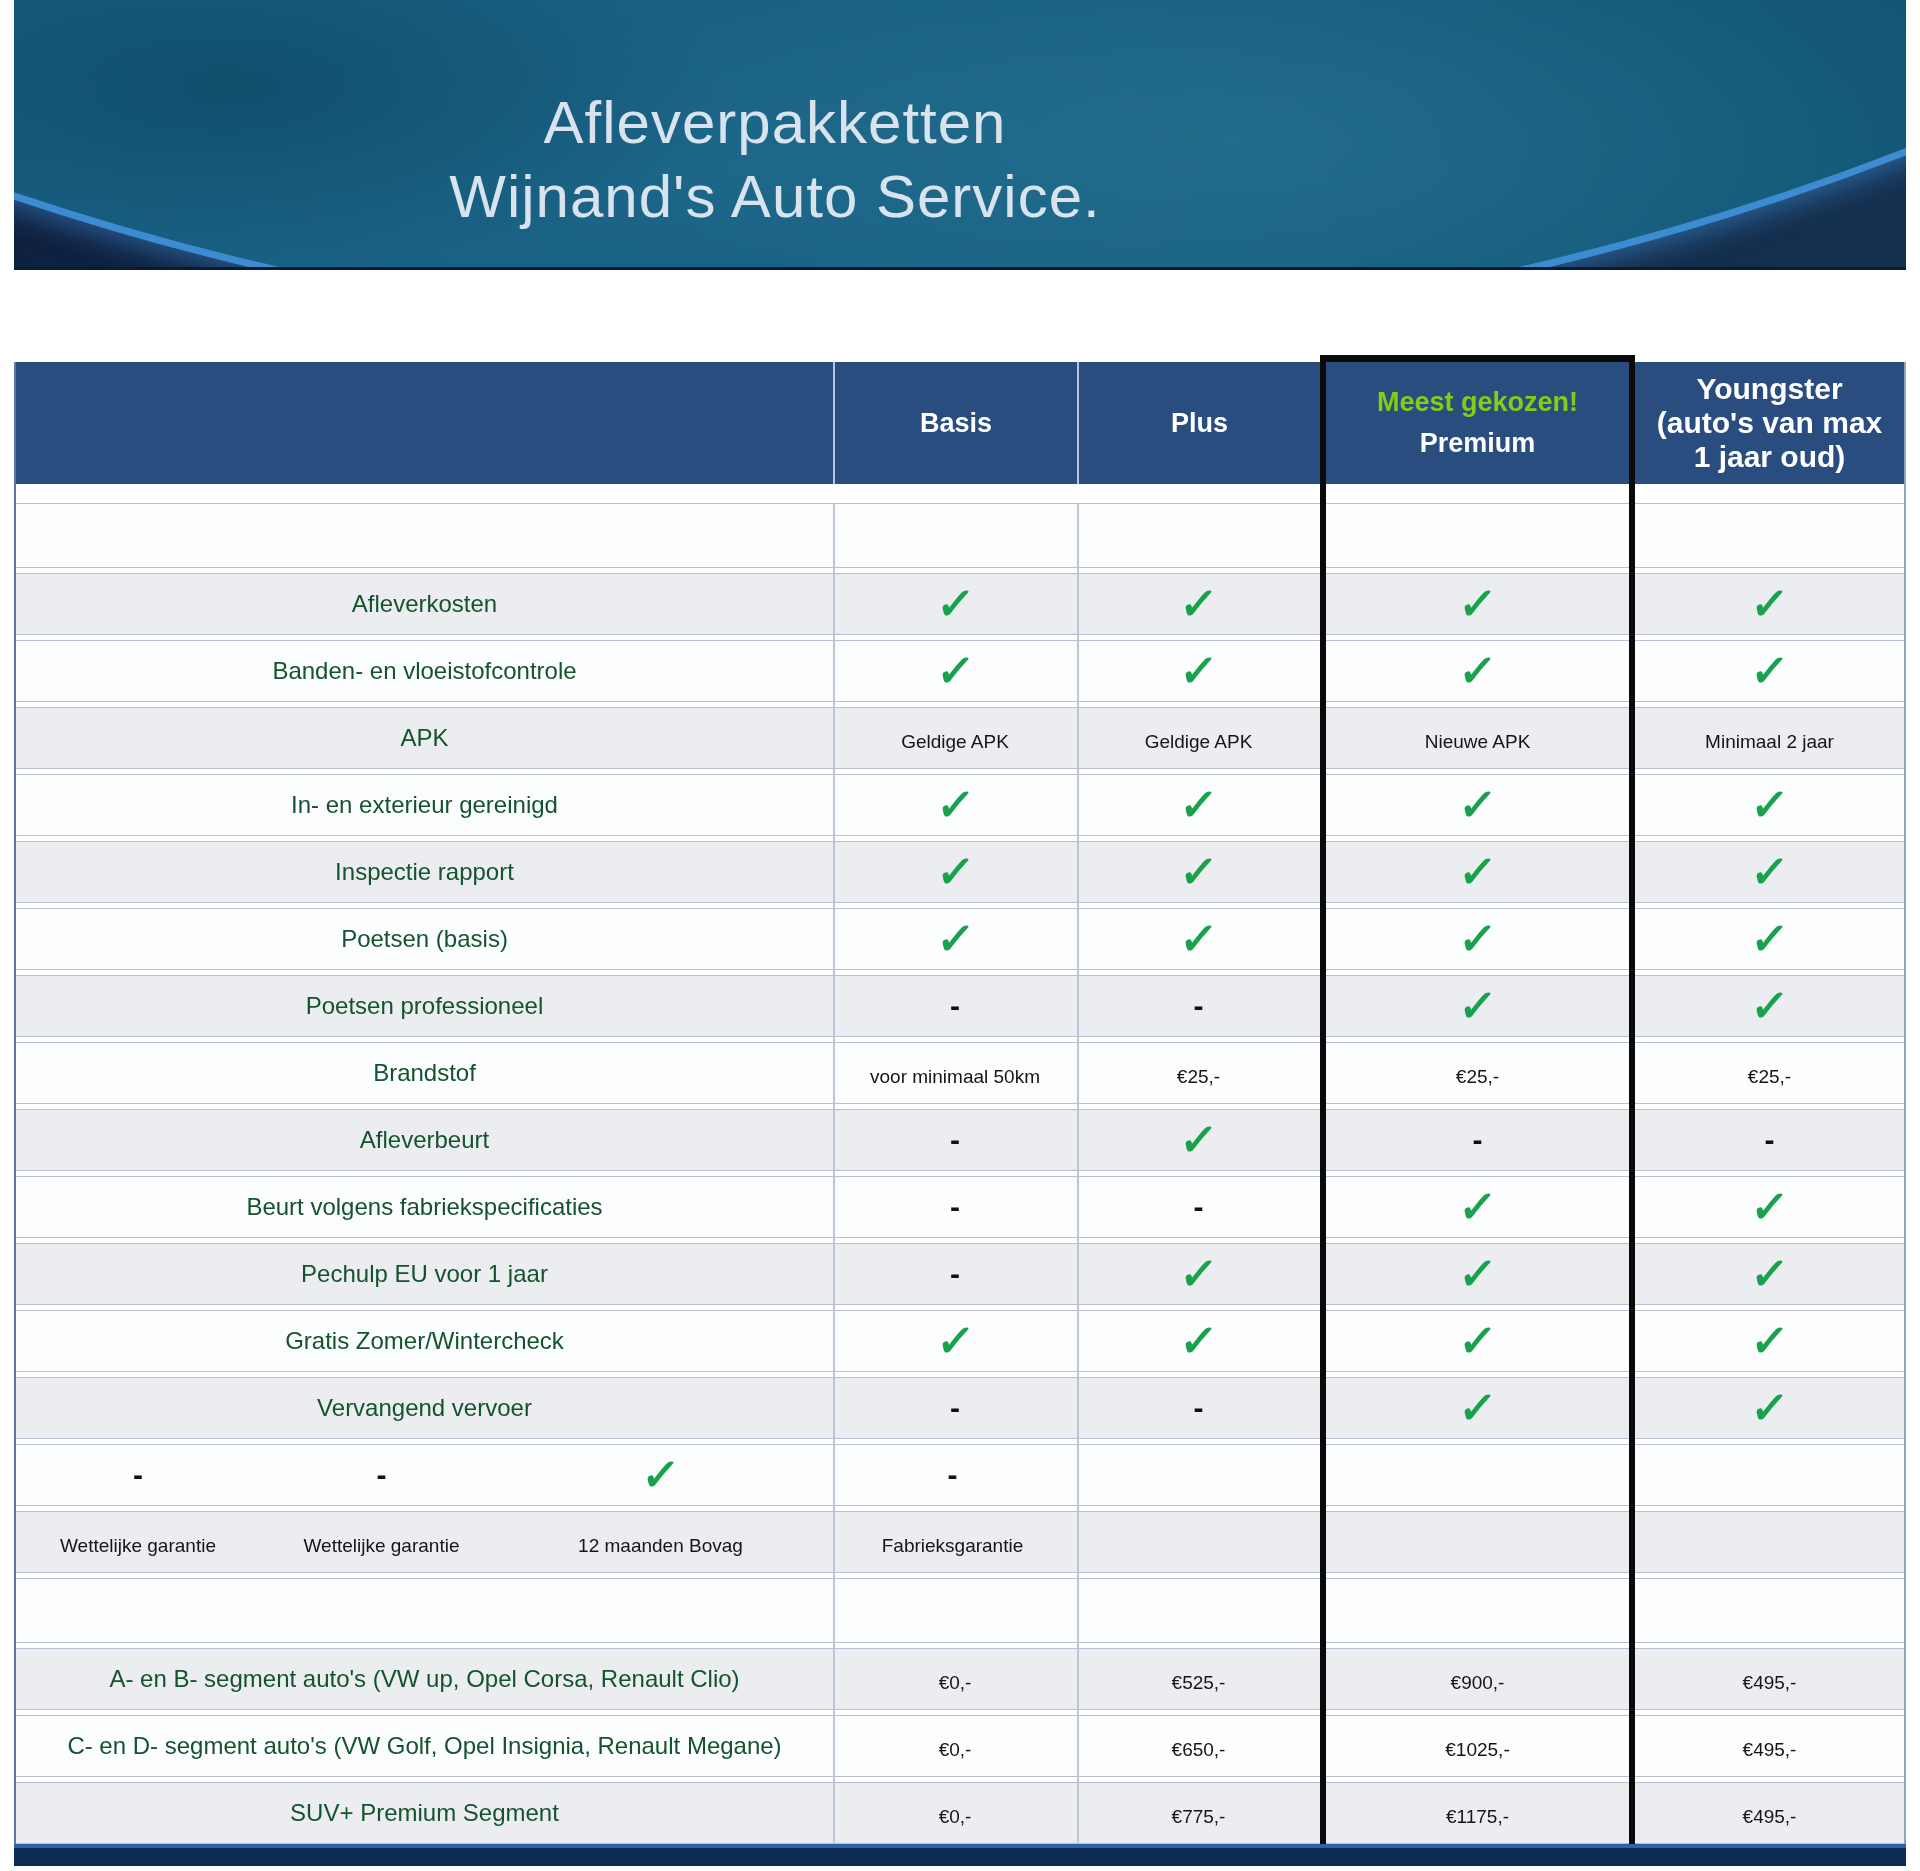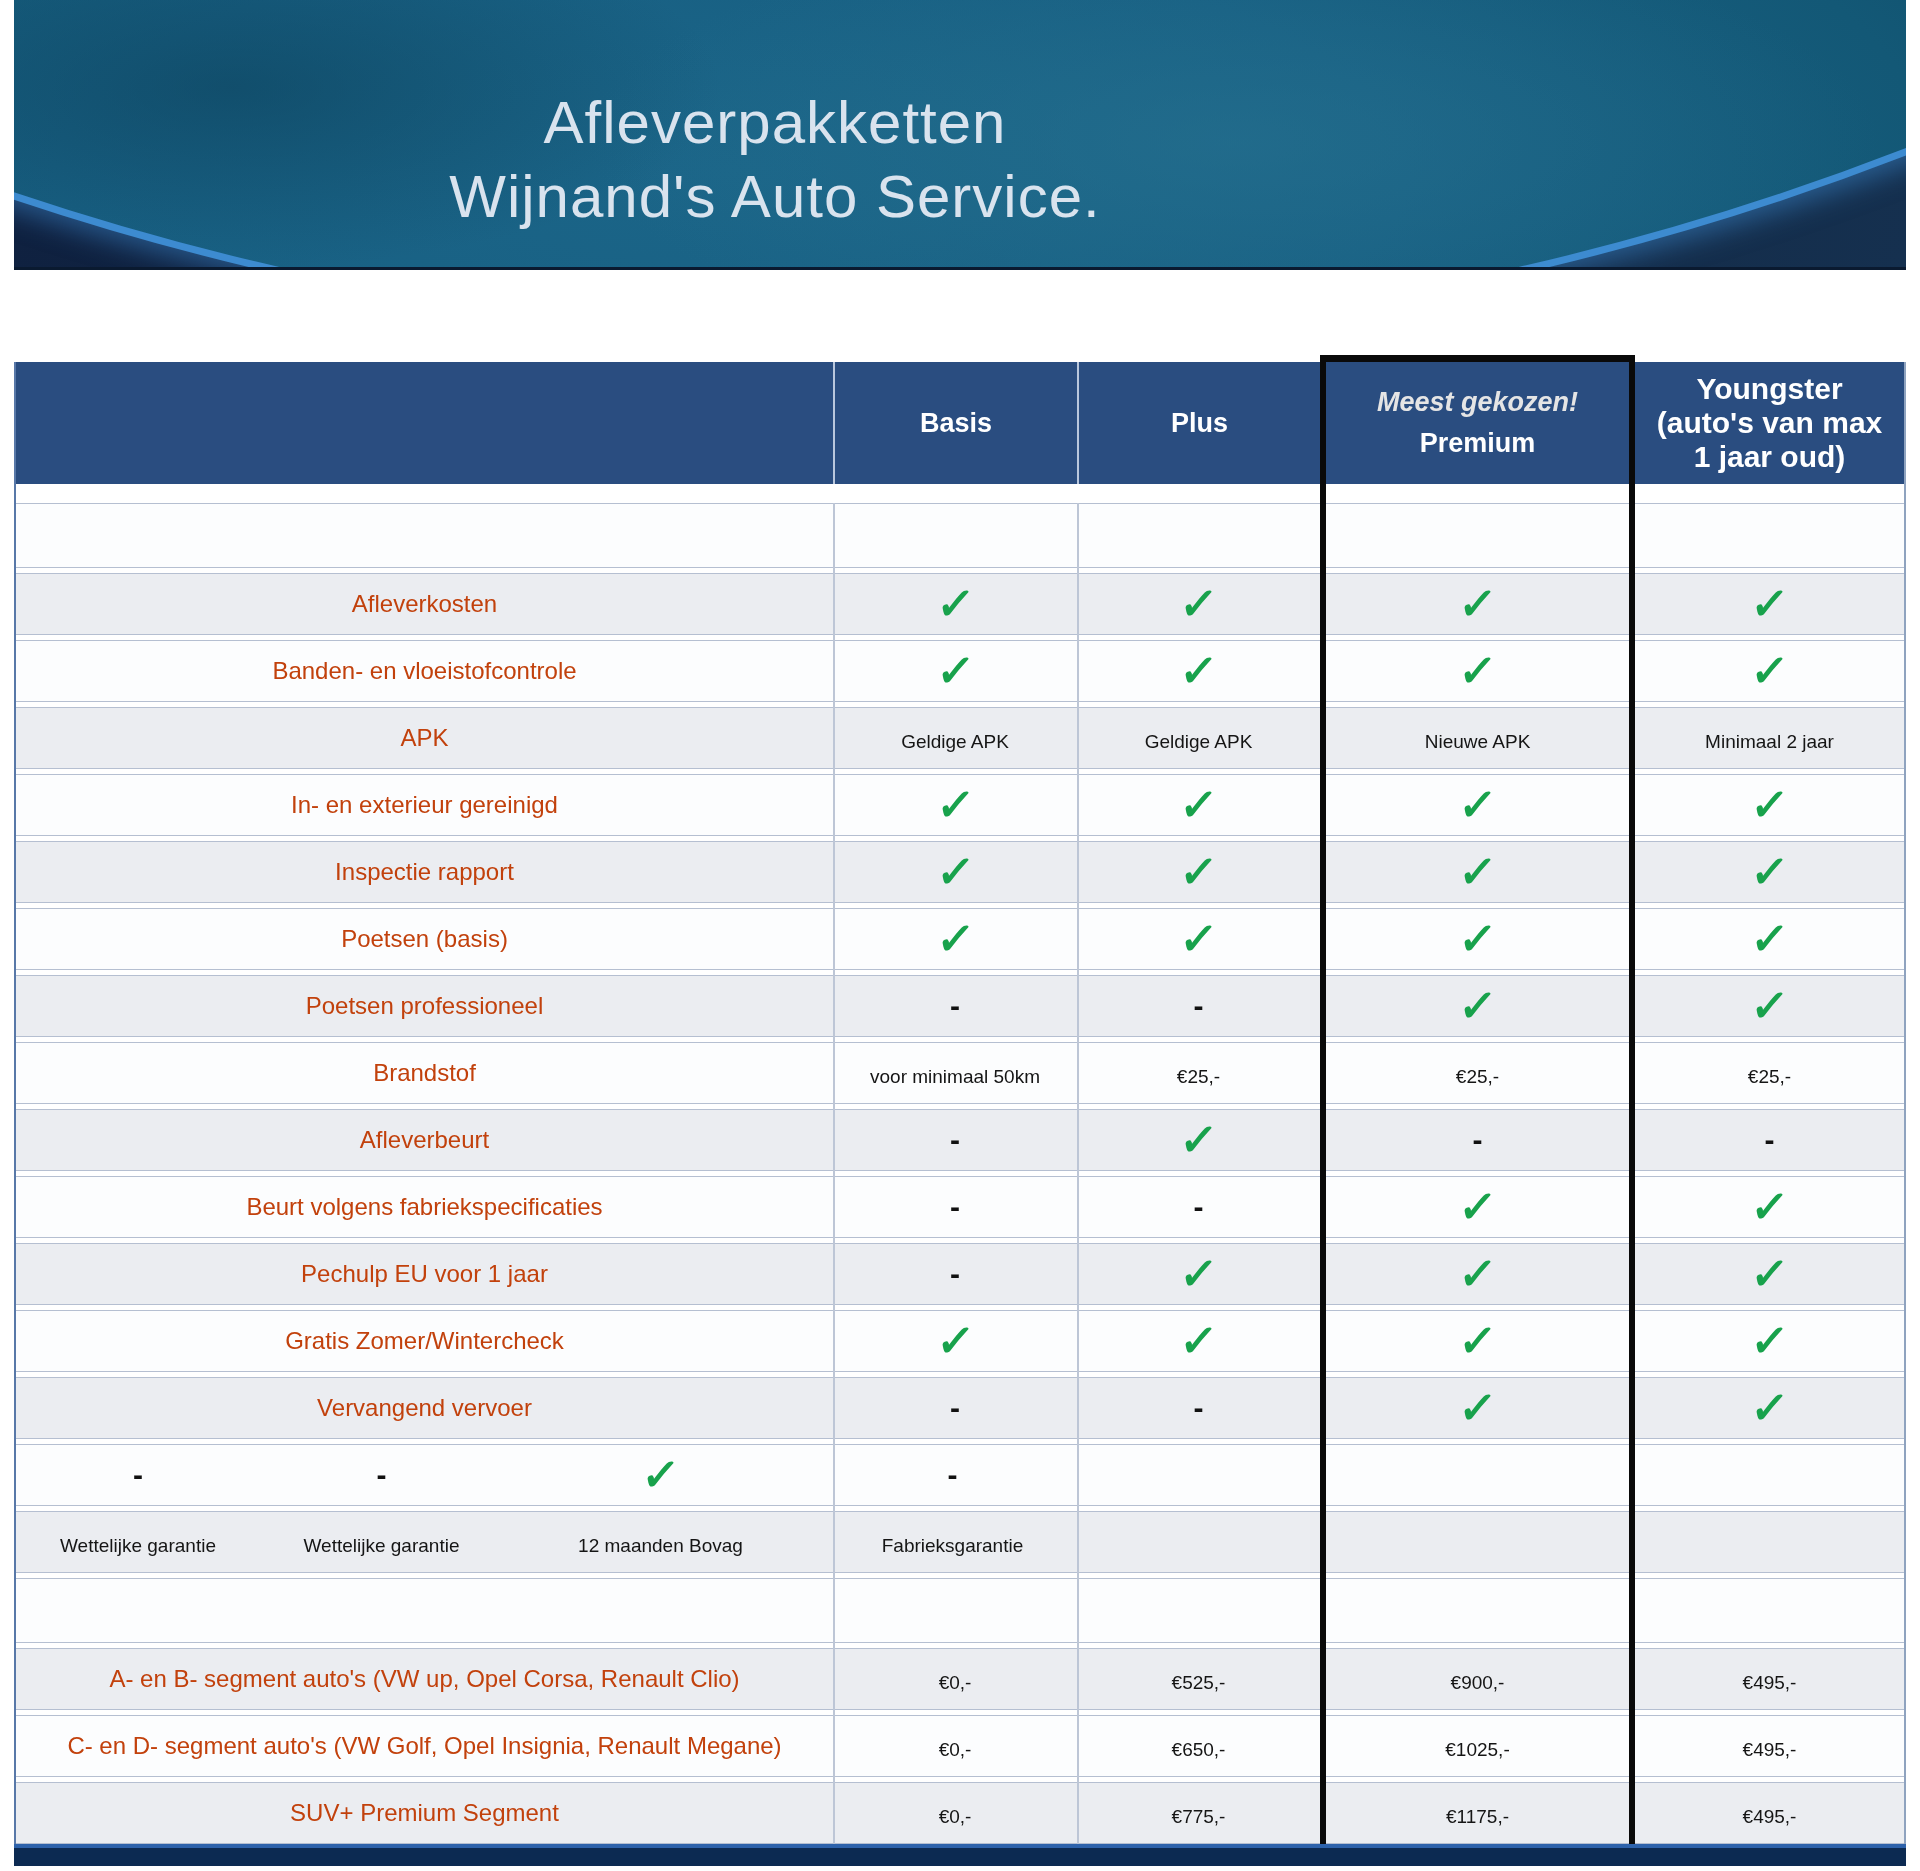--- a/index.html
+++ b/index.html
@@ -40,37 +40,37 @@
   .frame-right { position:absolute; left:1904px; top:362px; width:2px; height:1482px; background:#8fa3bf; }
 
   
   .thead {
     position:absolute; left:16px; top:362px; width:1888px; height:122px;
     background:#2a4d80; display:flex; color:#fff;
   }
   .th { display:flex; flex-direction:column; align-items:center; justify-content:center; text-align:center; }
   .th-basis, .th-plus { border-left:2px solid #b9c7dd; }
   .th-basis span, .th-plus span, .th-prem-name { font-size:27px; font-weight:700; }
-  .th-premium .badge { font-size:27px; font-weight:700; font-style:italic; color:#e5e5e5; margin-bottom:10px; }
+  .th-premium .badge { font-size:27px; font-weight:700; color:#84cc16; margin-bottom:10px; }
   .th-young span { font-size:30px; font-weight:700; line-height:34px; display:block; padding:0 12px; }
 
   
   .c0 { width:817px; } .c1 { width:244px; } .c2 { width:243px; } .c3 { width:315px; } .c4 { width:269px; }
 
   
   .tbody { position:absolute; left:16px; top:503px; width:1888px; }
   .row {
     display:flex; height:62px; margin-bottom:5px;
     border-top:1px solid #b5bfd1; border-bottom:1px solid #b5bfd1;
   }
   .row.white { background:#fcfdfe; }
   .row.gray  { background:#ebedf1; }
   .row.spacer { height:65px; }
   .cell { display:flex; align-items:center; justify-content:center; text-align:center; }
-  .lbl { font-size:24px; color:#c2410c; }
+  .lbl { font-size:24px; color:#14532d; }
   .txt { font-size:19px; color:#151515;margin-top:8px; }
   .check { font-size:44px; line-height:44px; font-weight:700; color:#18a24c; transform:skewX(-6deg); }
   .dash  { font-size:30px; font-weight:800; color:#111; line-height:30px; }
 
   
   .vline { position:absolute; top:503px; width:2px; height:1341px; background:#bdc6d6; }
   .vline-1 { left:833px; } .vline-2 { left:1077px; }
 
   
   .premium-box {

